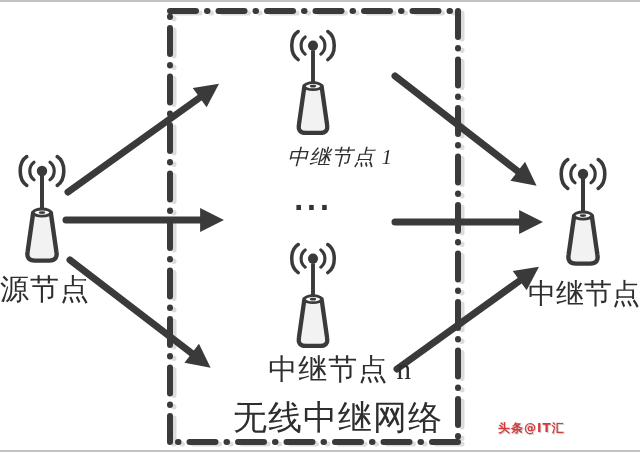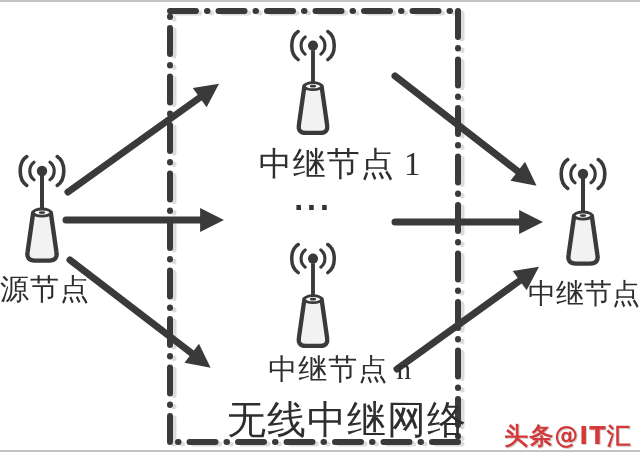--- a/index.html
+++ b/index.html
@@ -18,34 +18,34 @@
   .label{
     position:absolute;
     text-align:center;
     font-size:28px;
     letter-spacing:1px;
     color:#2e2e2e;
     white-space:nowrap;
     line-height:1.1;
   }
   .label-source{left:-12px;top:274px;width:114px;font-size:29px;}
-  .label-relay1{left:240px;top:146px;width:200px;font-size:33px;}
+  .label-relay1{left:240px;top:146px;width:200px;font-size:21px;font-style:italic;}
   .label-relayn{left:240px;top:354px;width:200px;font-size:29px;text-align:center;}
   .label-dest{left:527px;top:279px;width:114px;font-size:28px;letter-spacing:0;}
-  .label-network{left:227px;top:399px;width:222px;font-size:39px;}
+  .label-network{left:227px;top:399px;width:222px;font-size:34px;}
   .ellipsis{
     position:absolute;left:263px;top:186px;width:100px;
     text-align:center;font-size:26px;font-weight:bold;
     letter-spacing:3px;color:#333;
     font-family:"DejaVu Sans","Liberation Sans",sans-serif;
   }
   .watermark{
     position:absolute;left:498px;top:420px;width:140px;
-    text-align:center;
-    font-size:24px;font-weight:bold;
+    text-align:left;
+    font-size:12px;font-weight:bold;
     color:#d43a3a;
     text-shadow:1px 1px 0 rgba(120,120,120,0.35);
     font-family:"DejaVu Sans","Liberation Sans",sans-serif;
     letter-spacing:1px;
   }
 </style>
 </head>
 <body>
 
 <div class="canvas">

